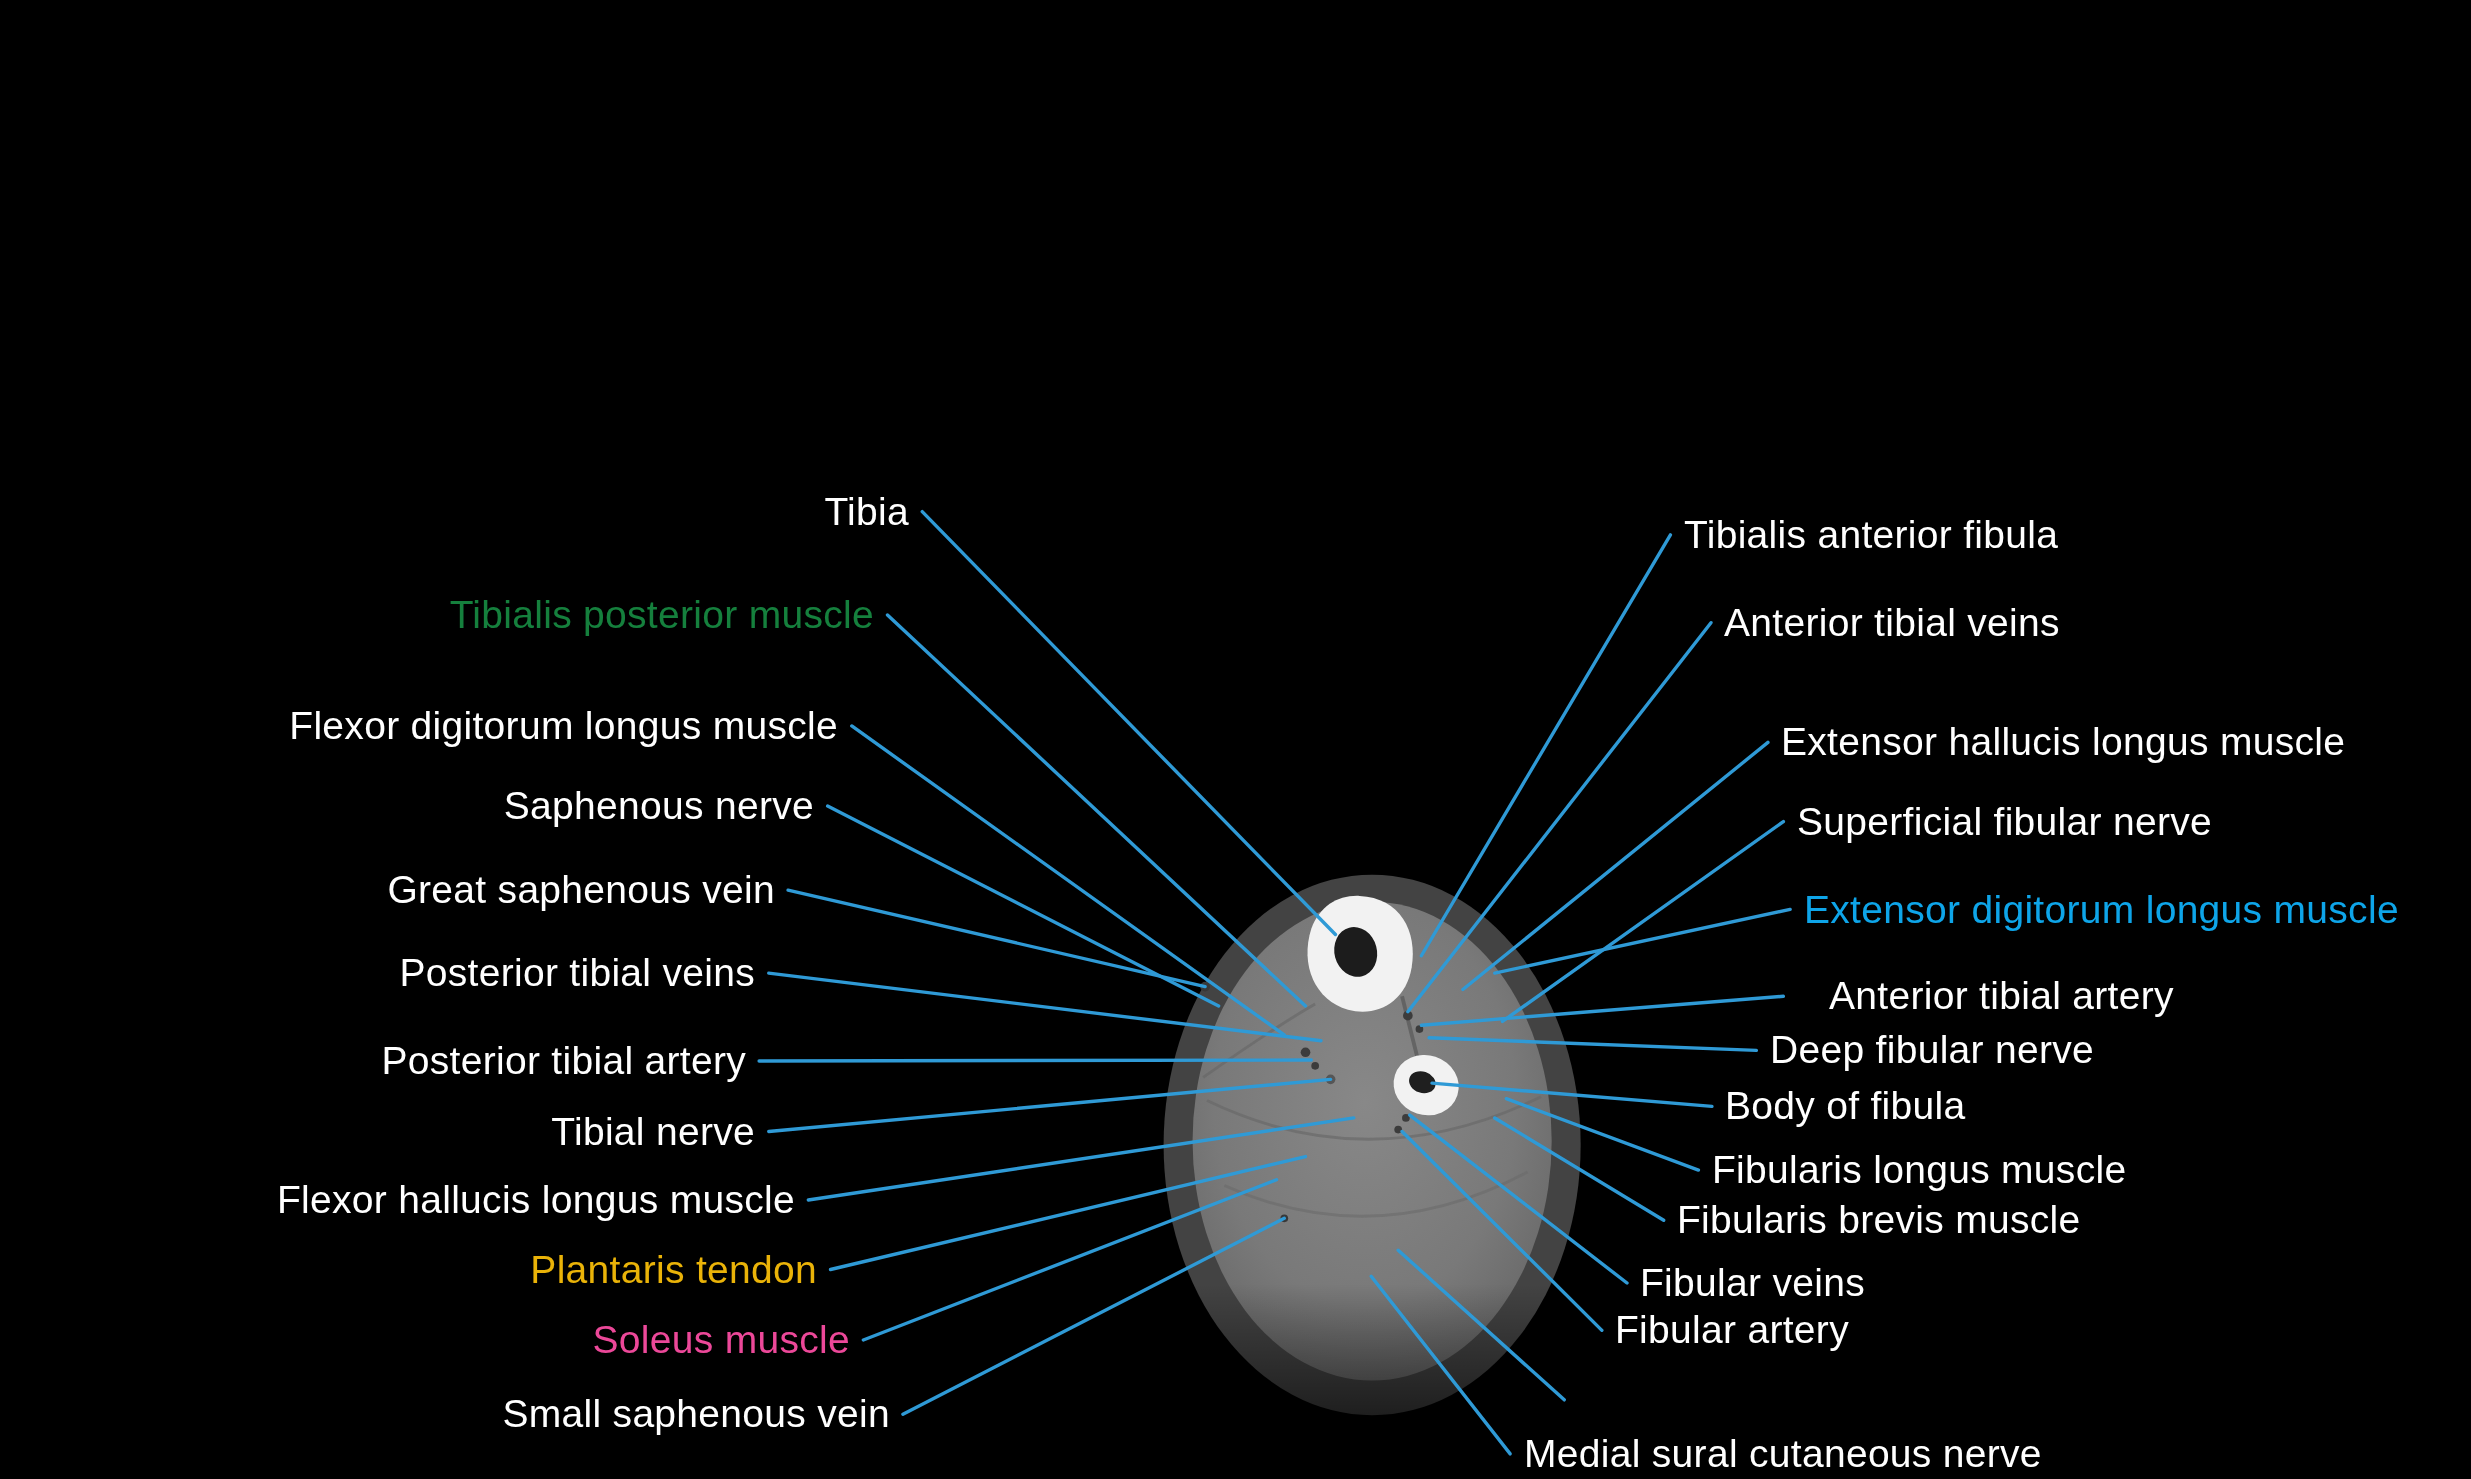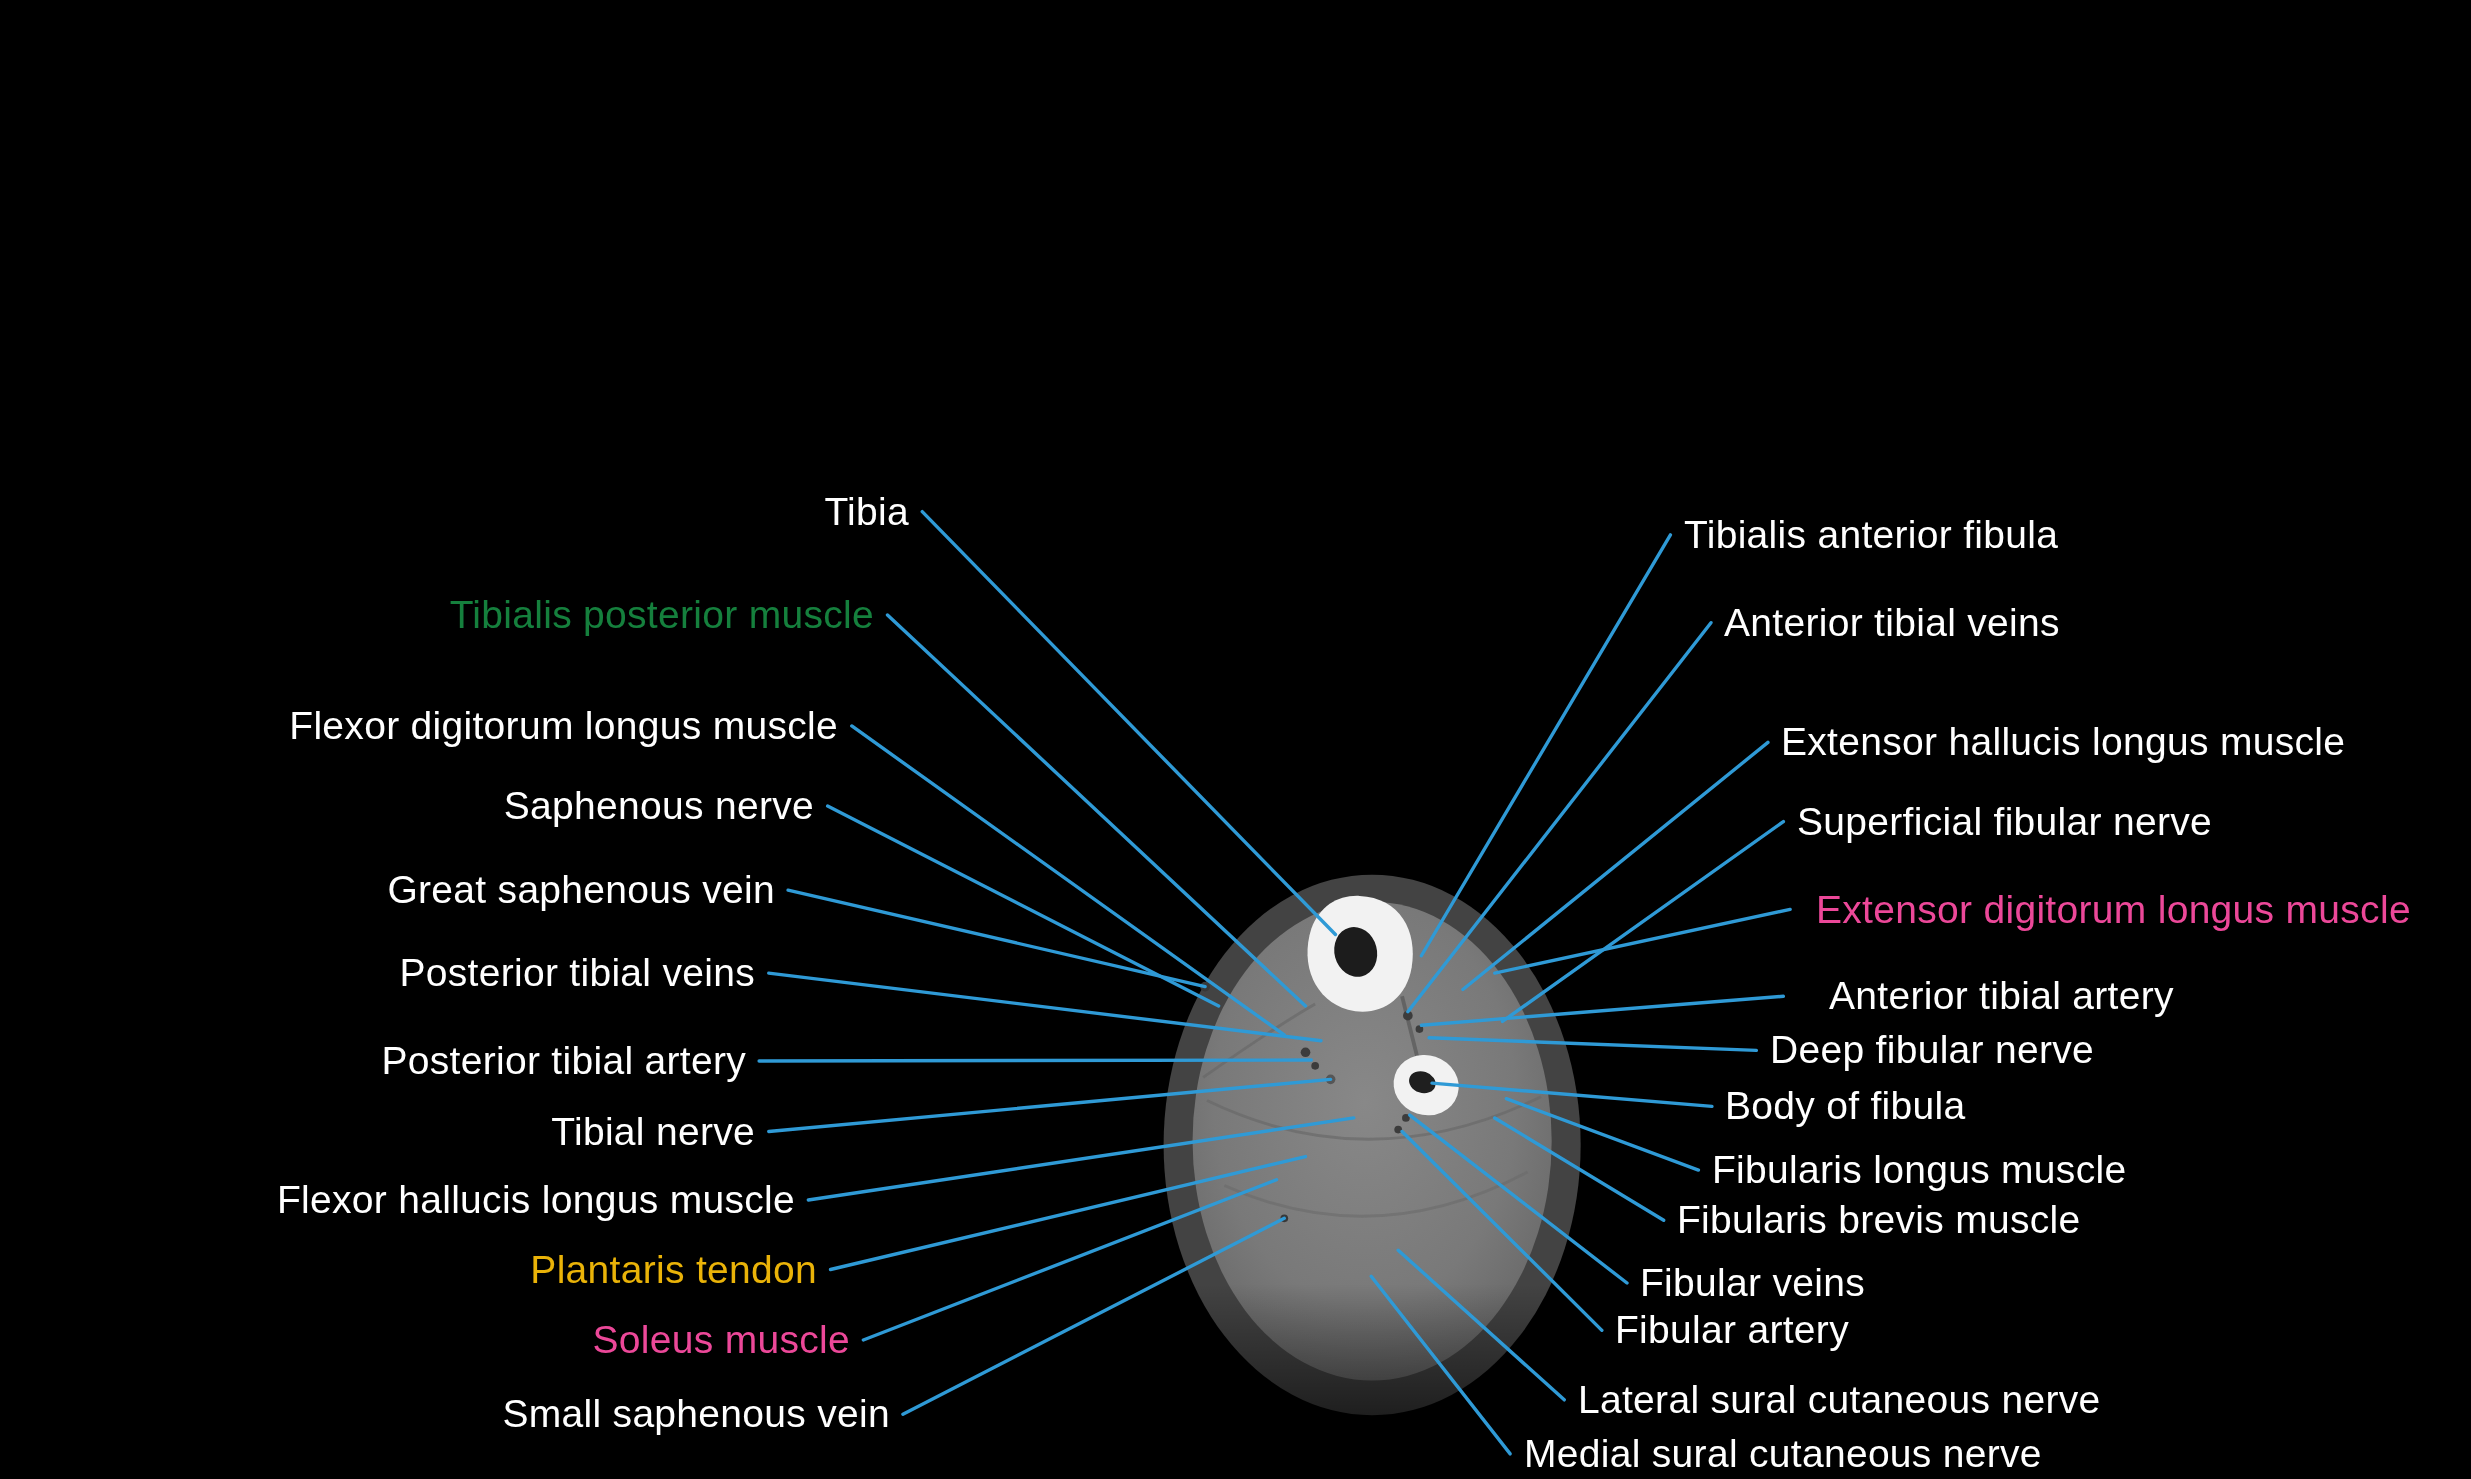--- a/index.html
+++ b/index.html
@@ -117,26 +117,25 @@
       <div class="label left" style="top: 1061px; color: rgb(255, 255, 255); right: 1726px;">Posterior tibial artery</div>
       <div class="label left" style="top: 1132px; color: rgb(255, 255, 255); right: 1717px;">Tibial nerve</div>
       <div class="label left" style="top: 1200px; color: rgb(255, 255, 255); right: 1677px;">Flexor hallucis longus muscle</div>
       <div class="label left" style="top: 1270px; color: #eab308; right: 1655px;">Plantaris tendon</div>
       <div class="label left" style="top: 1340px; color: #ec4899; right: 1622px;">Soleus muscle</div>
       <div class="label left" style="top: 1414px; color: rgb(255, 255, 255); right: 1582px;">Small saphenous vein</div>
       <div class="label right" style="top: 535px; color: rgb(255, 255, 255); left: 1684px;">Tibialis anterior fibula</div>
       <div class="label right" style="top: 623px; color: rgb(255, 255, 255); left: 1724px;">Anterior tibial veins</div>
       <div class="label right" style="top: 742px; color: rgb(255, 255, 255); left: 1781px;">Extensor hallucis longus muscle</div>
       <div class="label right" style="top: 822px; color: rgb(255, 255, 255); left: 1797px;">Superficial fibular nerve</div>
-      <div class="label right" style="top: 910px; color: #ec4899; left: 1804px; margin-left: 12px;">Extensor digitorum longus muscle</div>
+      <div class="label right" style="top: 910px; color: #0ea5e9; left: 1804px;">Extensor digitorum longus muscle</div>
       <div class="label right" style="top: 996px; color: rgb(255, 255, 255); left: 1797px; margin-left: 32px;">Anterior tibial artery</div>
       <div class="label right" style="top: 1050px; color: rgb(255, 255, 255); left: 1770px;">Deep fibular nerve</div>
       <div class="label right" style="top: 1106px; color: rgb(255, 255, 255); left: 1725px;">Body of fibula</div>
       <div class="label right" style="top: 1170px; color: rgb(255, 255, 255); left: 1712px;">Fibularis longus muscle</div>
       <div class="label right" style="top: 1220px; color: rgb(255, 255, 255); left: 1677px;">Fibularis brevis muscle</div>
       <div class="label right" style="top: 1283px; color: rgb(255, 255, 255); left: 1640px;">Fibular veins</div>
       <div class="label right" style="top: 1330px; color: rgb(255, 255, 255); left: 1615px;">Fibular artery</div>
-      <div class="label right" style="top: 1400px; color: rgb(255, 255, 255); left: 1578px;">Lateral sural cutaneous nerve</div>
       <div class="label right" style="top: 1454px; color: rgb(255, 255, 255); left: 1524px;">Medial sural cutaneous nerve</div>
     </div>
 
 </div>
 
 
 </body></html>

